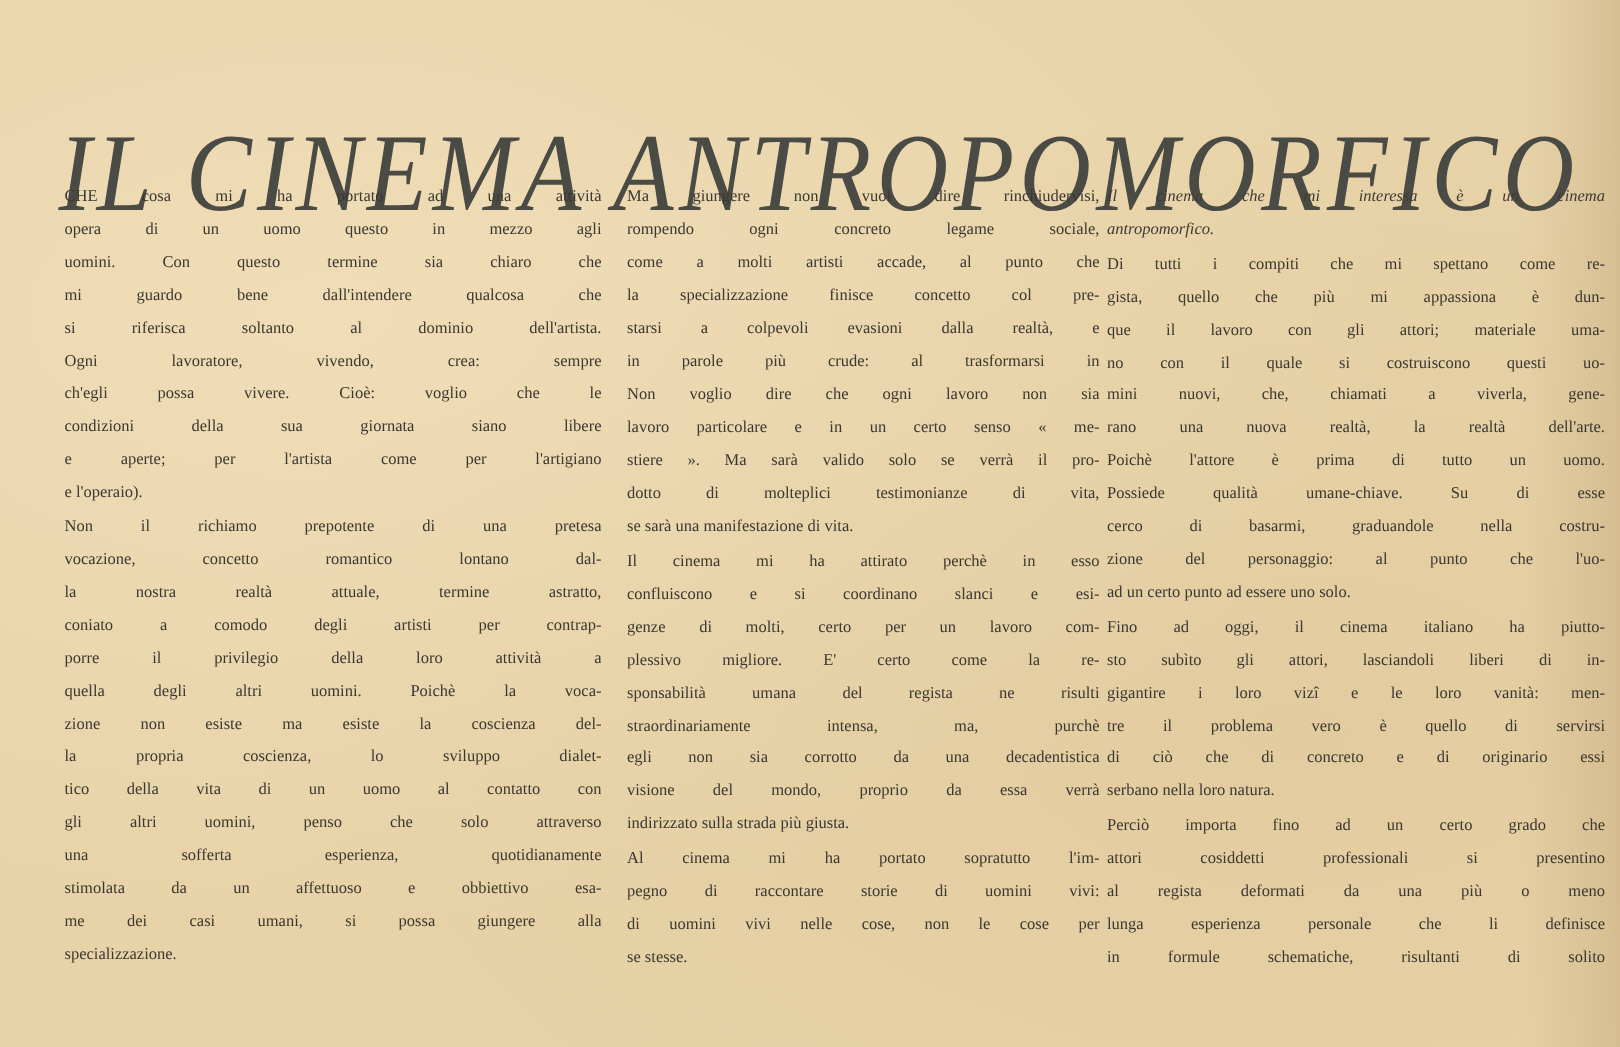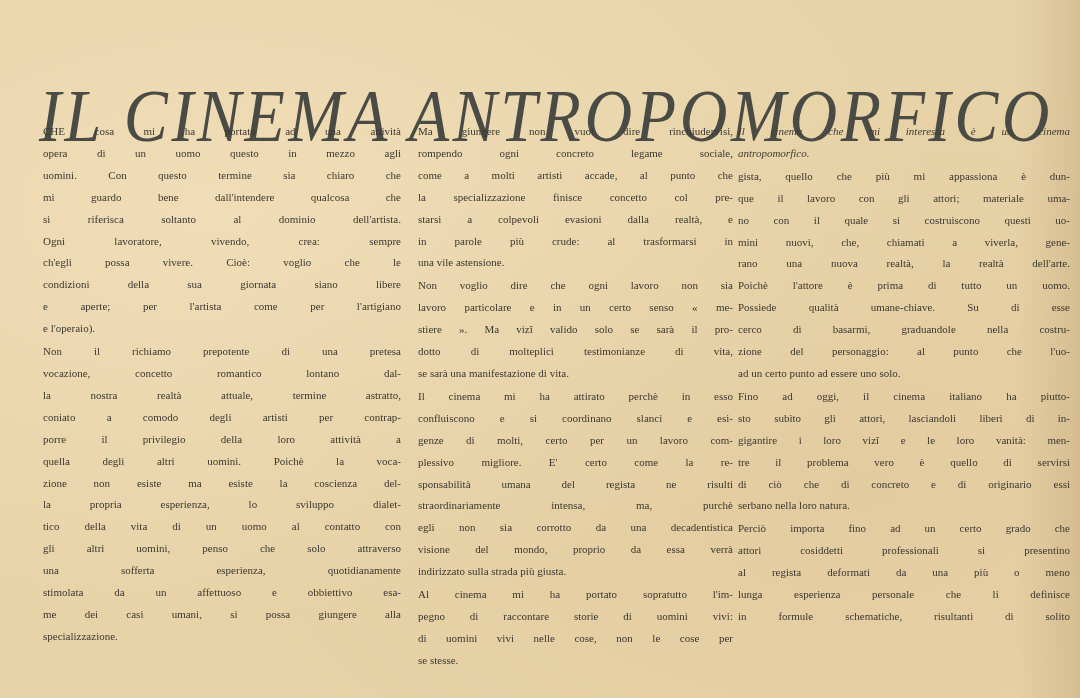--- a/index.html
+++ b/index.html
@@ -105,43 +105,42 @@
           <span class="line last">e l'operaio).</span>
         </div>
         <div class="para gap">
           <span class="line">Non il richiamo prepotente di una pretesa</span>
           <span class="line">vocazione, concetto romantico lontano dal-</span>
           <span class="line">la nostra realtà attuale, termine astratto,</span>
           <span class="line">coniato a comodo degli artisti per contrap-</span>
           <span class="line">porre il privilegio della loro attività a</span>
           <span class="line">quella degli altri uomini. Poichè la voca-</span>
           <span class="line">zione non esiste ma esiste la coscienza del-</span>
-          <span class="line">la propria esperienza, lo sviluppo dialet-</span>
+          <span class="line">la propria coscienza, lo sviluppo dialet-</span>
           <span class="line">tico della vita di un uomo al contatto con</span>
           <span class="line">gli altri uomini, penso che solo attraverso</span>
           <span class="line">una sofferta esperienza, quotidianamente</span>
           <span class="line">stimolata da un affettuoso e obbiettivo esa-</span>
           <span class="line">me dei casi umani, si possa giungere alla</span>
           <span class="line last">specializzazione.</span>
         </div>
       </div>
     <div class="col col-2">
         <div class="para">
           <span class="line">Ma giungere non vuol dire rinchiudervisi,</span>
           <span class="line">rompendo ogni concreto legame sociale,</span>
           <span class="line">come a molti artisti accade, al punto che</span>
           <span class="line">la specializzazione finisce concetto col pre-</span>
           <span class="line">starsi a colpevoli evasioni dalla realtà, e</span>
           <span class="line">in parole più crude: al trasformarsi in</span>
-          <span class="line last">una vile astensione.</span>
         </div>
         <div class="para gap">
           <span class="line">Non voglio dire che ogni lavoro non sia</span>
           <span class="line">lavoro particolare e in un certo senso « me-</span>
-          <span class="line">stiere ». Ma vizî valido solo se sarà il pro-</span>
+          <span class="line">stiere ». Ma sarà valido solo se verrà il pro-</span>
           <span class="line">dotto di molteplici testimonianze di vita,</span>
           <span class="line last">se sarà una manifestazione di vita.</span>
         </div>
         <div class="para gap">
           <span class="line">Il cinema mi ha attirato perchè in esso</span>
           <span class="line">confluiscono e si coordinano slanci e esi-</span>
           <span class="line">genze di molti, certo per un lavoro com-</span>
           <span class="line">plessivo migliore. E' certo come la re-</span>
           <span class="line">sponsabilità umana del regista ne risulti</span>
           <span class="line">straordinariamente intensa, ma, purchè</span>
@@ -155,20 +154,21 @@
           <span class="line">di uomini vivi nelle cose, non le cose per</span>
           <span class="line last">se stesse.</span>
         </div>
       </div>
     <div class="col col-3">
         <div class="para italic">
           <span class="line">Il cinema che mi interessa è un cinema</span>
           <span class="line last">antropomorfico.</span>
         </div>
         <div class="para gap">
+          <span class="line">Di tutti i compiti che mi spettano come re-</span>
           <span class="line">gista, quello che più mi appassiona è dun-</span>
           <span class="line">que il lavoro con gli attori; materiale uma-</span>
           <span class="line">no con il quale si costruiscono questi uo-</span>
           <span class="line">mini nuovi, che, chiamati a viverla, gene-</span>
           <span class="line">rano una nuova realtà, la realtà dell'arte.</span>
           <span class="line">Poichè l'attore è prima di tutto un uomo.</span>
           <span class="line">Possiede qualità umane-chiave. Su di esse</span>
           <span class="line">cerco di basarmi, graduandole nella costru-</span>
           <span class="line">zione del personaggio: al punto che l'uo-</span>
           <span class="line last">ad un certo punto ad essere uno solo.</span>

